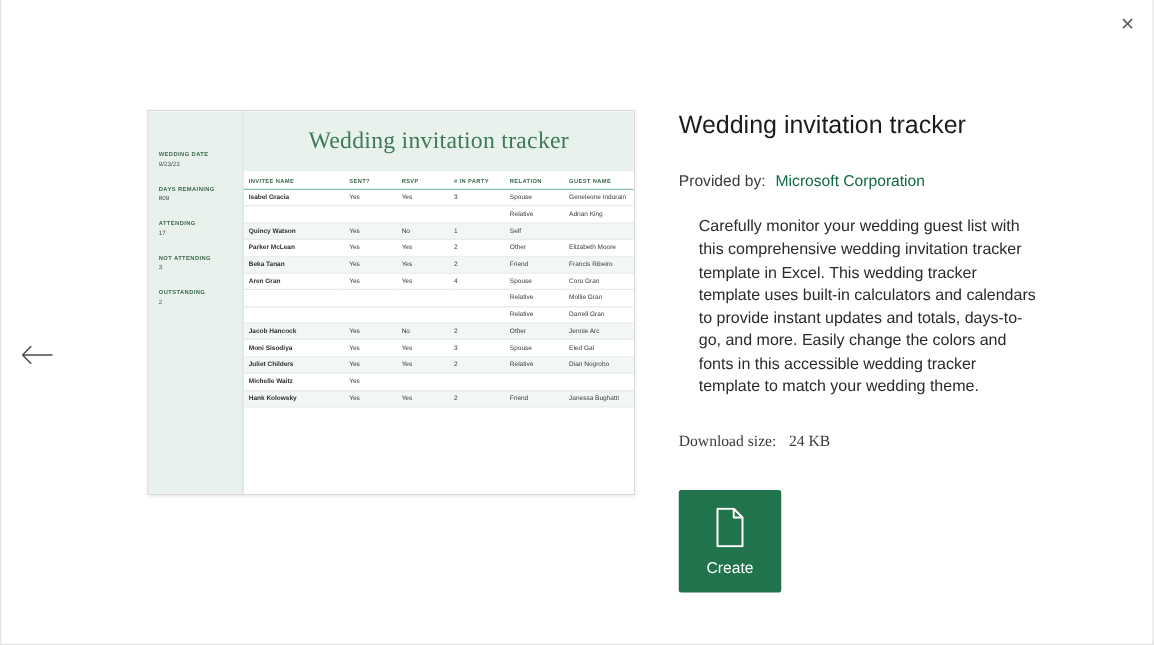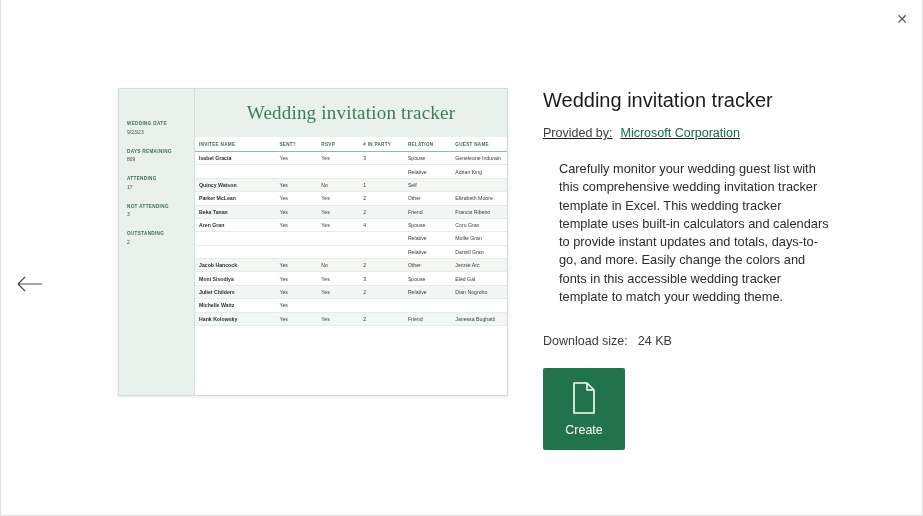--- a/index.html
+++ b/index.html
@@ -187,44 +187,45 @@
     font-weight: normal;
     color: #1b1b1b;
     margin: 0 0 14px 0;
     line-height: 1.2;
   }
   .provider-row {
     display: flex;
     align-items: baseline;
     gap: 8px;
     margin-bottom: 20px;
-    text-decoration: underline;
   }
   .provider-label {
     font-size: 12.5px;
     color: #3b3b3b;
   }
   .provider-link {
     font-size: 12.5px;
     color: #0f6b3f;
     text-decoration: none;
     cursor: pointer;
+    margin-top: 12px;
   }
   .description {
     font-size: 12.8px;
     line-height: 18.3px;
     color: #2b2b2b;
     margin: 0 0 28px 16px;
     width: 272px;
   }
   .size-row {
     display: flex;
     align-items: flex-end;
     gap: 10px;
-    margin-bottom: 20px;
+    margin-bottom: 31px;
+    font-family: Liberation Serif, serif;
   }
   .size-label {
     font-size: 12.5px;
     color: #3b3b3b;
   }
   .size-value {
     font-size: 12.5px;
     color: #3b3b3b;
   }
   .create-button {

